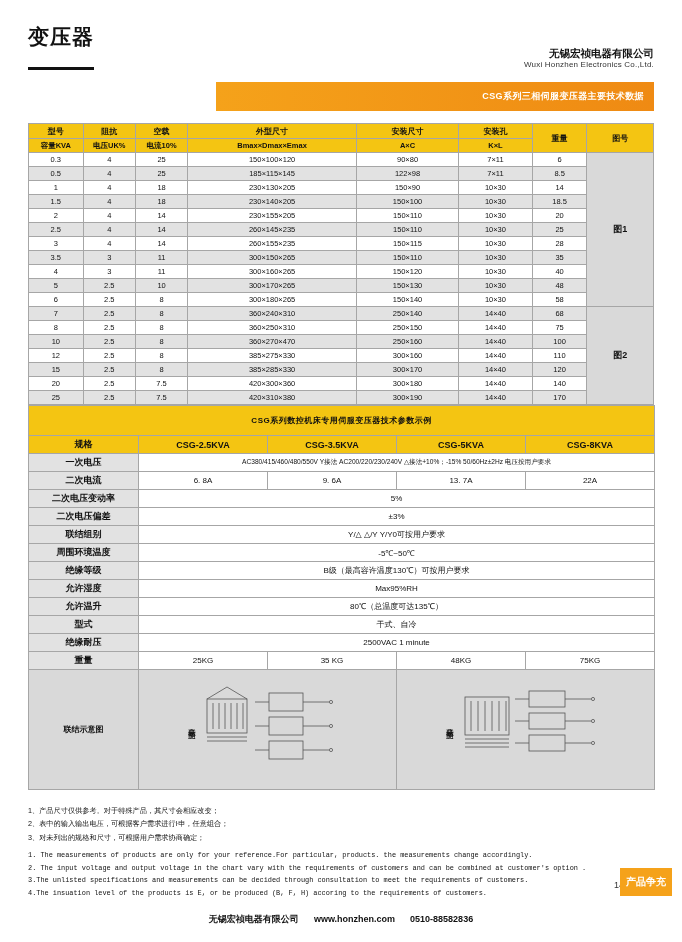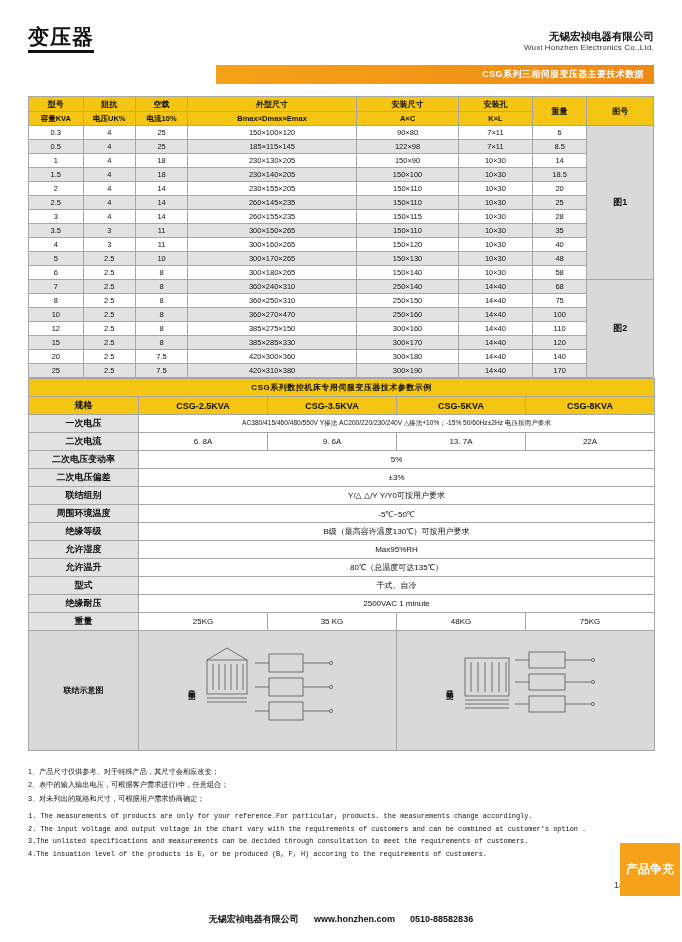--- a/index.html
+++ b/index.html
@@ -16,29 +16,29 @@
 
   
   .header {
     display: flex; align-items: flex-end; justify-content: space-between;
     padding: 26px 28px 6px 28px;
   }
   .logo-block { display: flex; align-items: flex-end; }
   .logo-title {
     font-size: 21px; font-weight: bold; letter-spacing: 1px;
     color: #111; line-height: 1;
-    border-bottom: 3px solid #111; padding-bottom: 3px; text-align: right;
+    border-bottom: 3px solid #111; padding-bottom: 20px; text-align: right;
   }
   .company { text-align: right; line-height: 1.25; }
   .company .cn { font-size: 10.5px; font-weight: bold; color: #111; }
   .company .en { font-size: 8px; color: #333; letter-spacing: 0.2px; }
 
   .orange-bar {
     margin: 6px 28px 0 28px;
-    height: 19px;
+    height: 29px;
     background: linear-gradient(90deg, #ffffff 0%, #ffffff 30%, #f5a21a 30%, #ef8a13 100%);
     display: flex; align-items: center; justify-content: flex-end;
   }
   .orange-bar span {
     color: #ffffff; font-size: 9px; font-weight: bold;
     padding-right: 10px; letter-spacing: 0.4px;
   }
 
   
   .tbl-wrap { margin: 12px 28px 0 28px; }
@@ -81,23 +81,23 @@
   .notes { margin: 14px 28px 0 28px; font-size: 7.2px; line-height: 1.85; color:#111; }
   .notes .cn-note { font-size: 7.2px; }
   .notes .en-note { font-size: 6.9px; font-family: "Liberation Mono", monospace; }
 
   
   .pagenum {
     position: absolute; right: 58px; bottom: 52px;
     font-size: 9px; color: #333;
   }
   .tab {
-    position: absolute; right: 2px; bottom: 46px;
-    background: #f5a21a; color: #fff; font-size: 12px; font-weight: bold;
-    padding: 18px 6px;
+    position: absolute; right: 10px; bottom: 46px;
+    background: #f5a21a; color: #fff; font-size: 10px; font-weight: bold;
+    padding: 7px 6px;
   }
   .footer {
     position: absolute; left: 0; right: 0; bottom: 16px;
     text-align: center; font-size: 9px; font-weight: bold; color: #111;
   }
   .footer .sep { display:inline-block; width: 10px; }
 </style>
 </head>
 <body>
 
@@ -275,21 +275,21 @@
           <td>8</td>
           <td>360×270×470</td>
           <td>250×160</td>
           <td>14×40</td>
           <td>100</td>
         </tr>
         <tr class="row-white">
           <td>12</td>
           <td>2.5</td>
           <td>8</td>
-          <td>385×275×150</td>
+          <td>385×275×330</td>
           <td>300×160</td>
           <td>14×40</td>
           <td>110</td>
         </tr>
         <tr class="row-alt">
           <td>15</td>
           <td>2.5</td>
           <td>8</td>
           <td>385×285×330</td>
           <td>300×170</td>
@@ -320,21 +320,21 @@
     <table class="t2" style="border-top:none;">
       <colgroup>
         <col style="width:110px">
           <col style="width:129px">
           <col style="width:129px">
         <col style="width:129px">
           <col style="width:129px">
       </colgroup>
       <tbody>
         <tr>
-          <td class="band-yellow" colspan="5" style="height:18px;">CSG系列数控机床专用伺服变压器技术参数示例</td>
+          <td class="band-yellow" colspan="5" style="height:30px;">CSG系列数控机床专用伺服变压器技术参数示例</td>
         </tr>
         <tr>
           <td class="lbl-y">规格</td>
           <td class="lbl-y">CSG-2.5KVA</td>
           <td class="lbl-y">CSG-3.5KVA</td>
           <td class="lbl-y">CSG-5KVA</td>
           <td class="lbl-y">CSG-8KVA</td>
         </tr>
 
         <tr>

